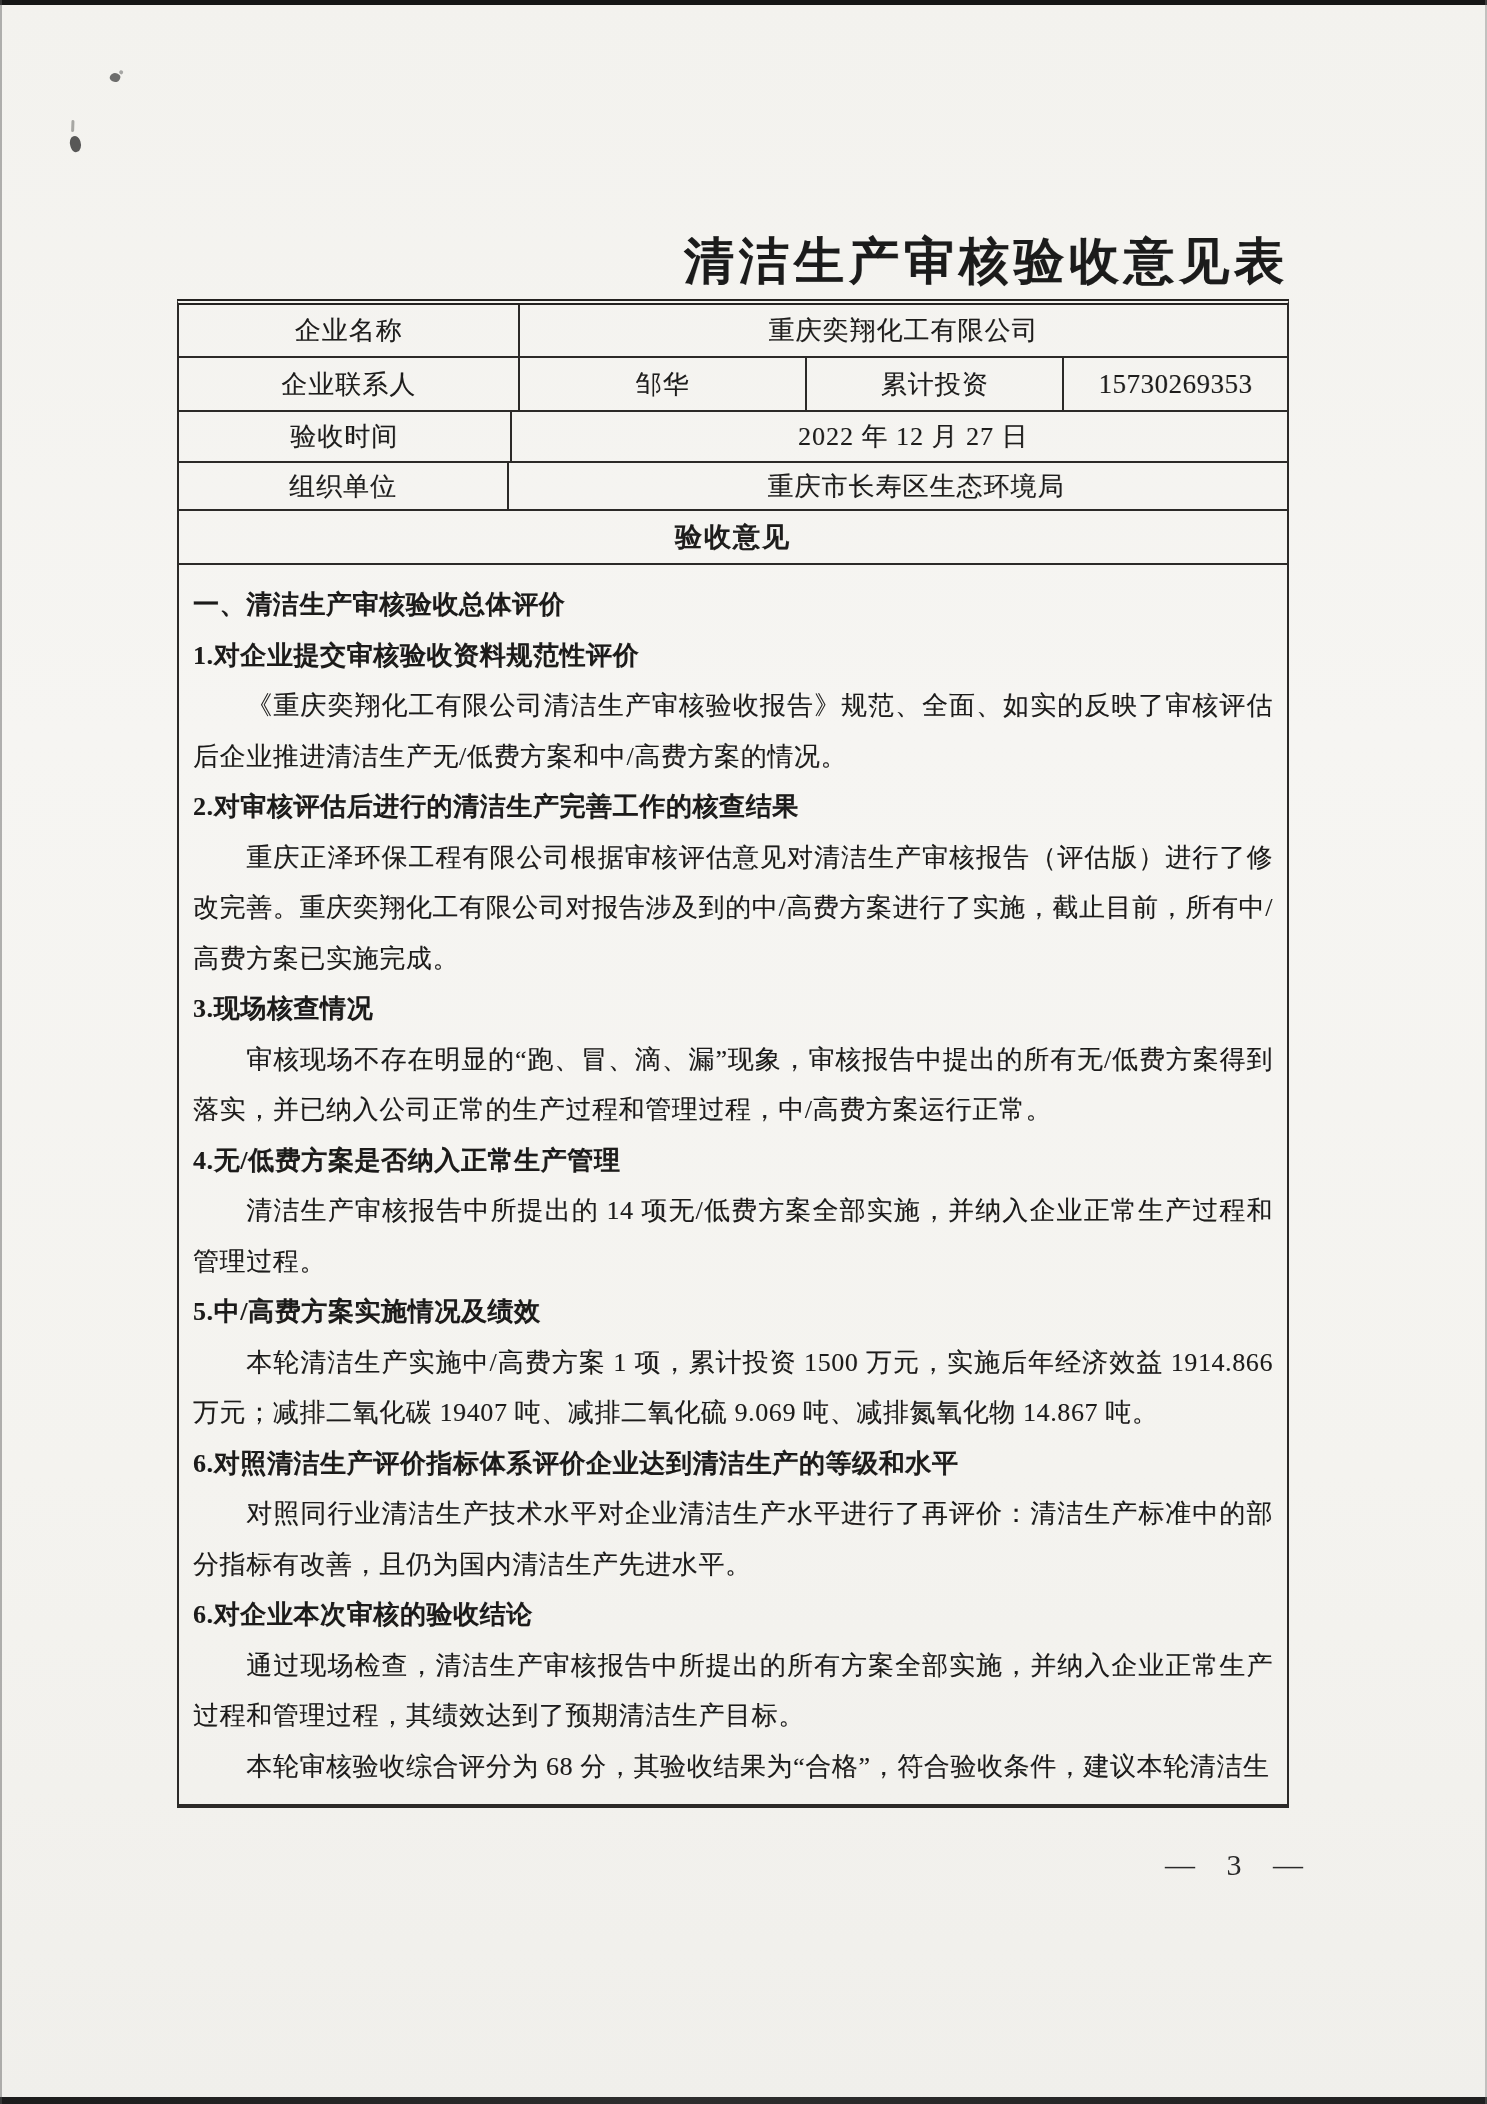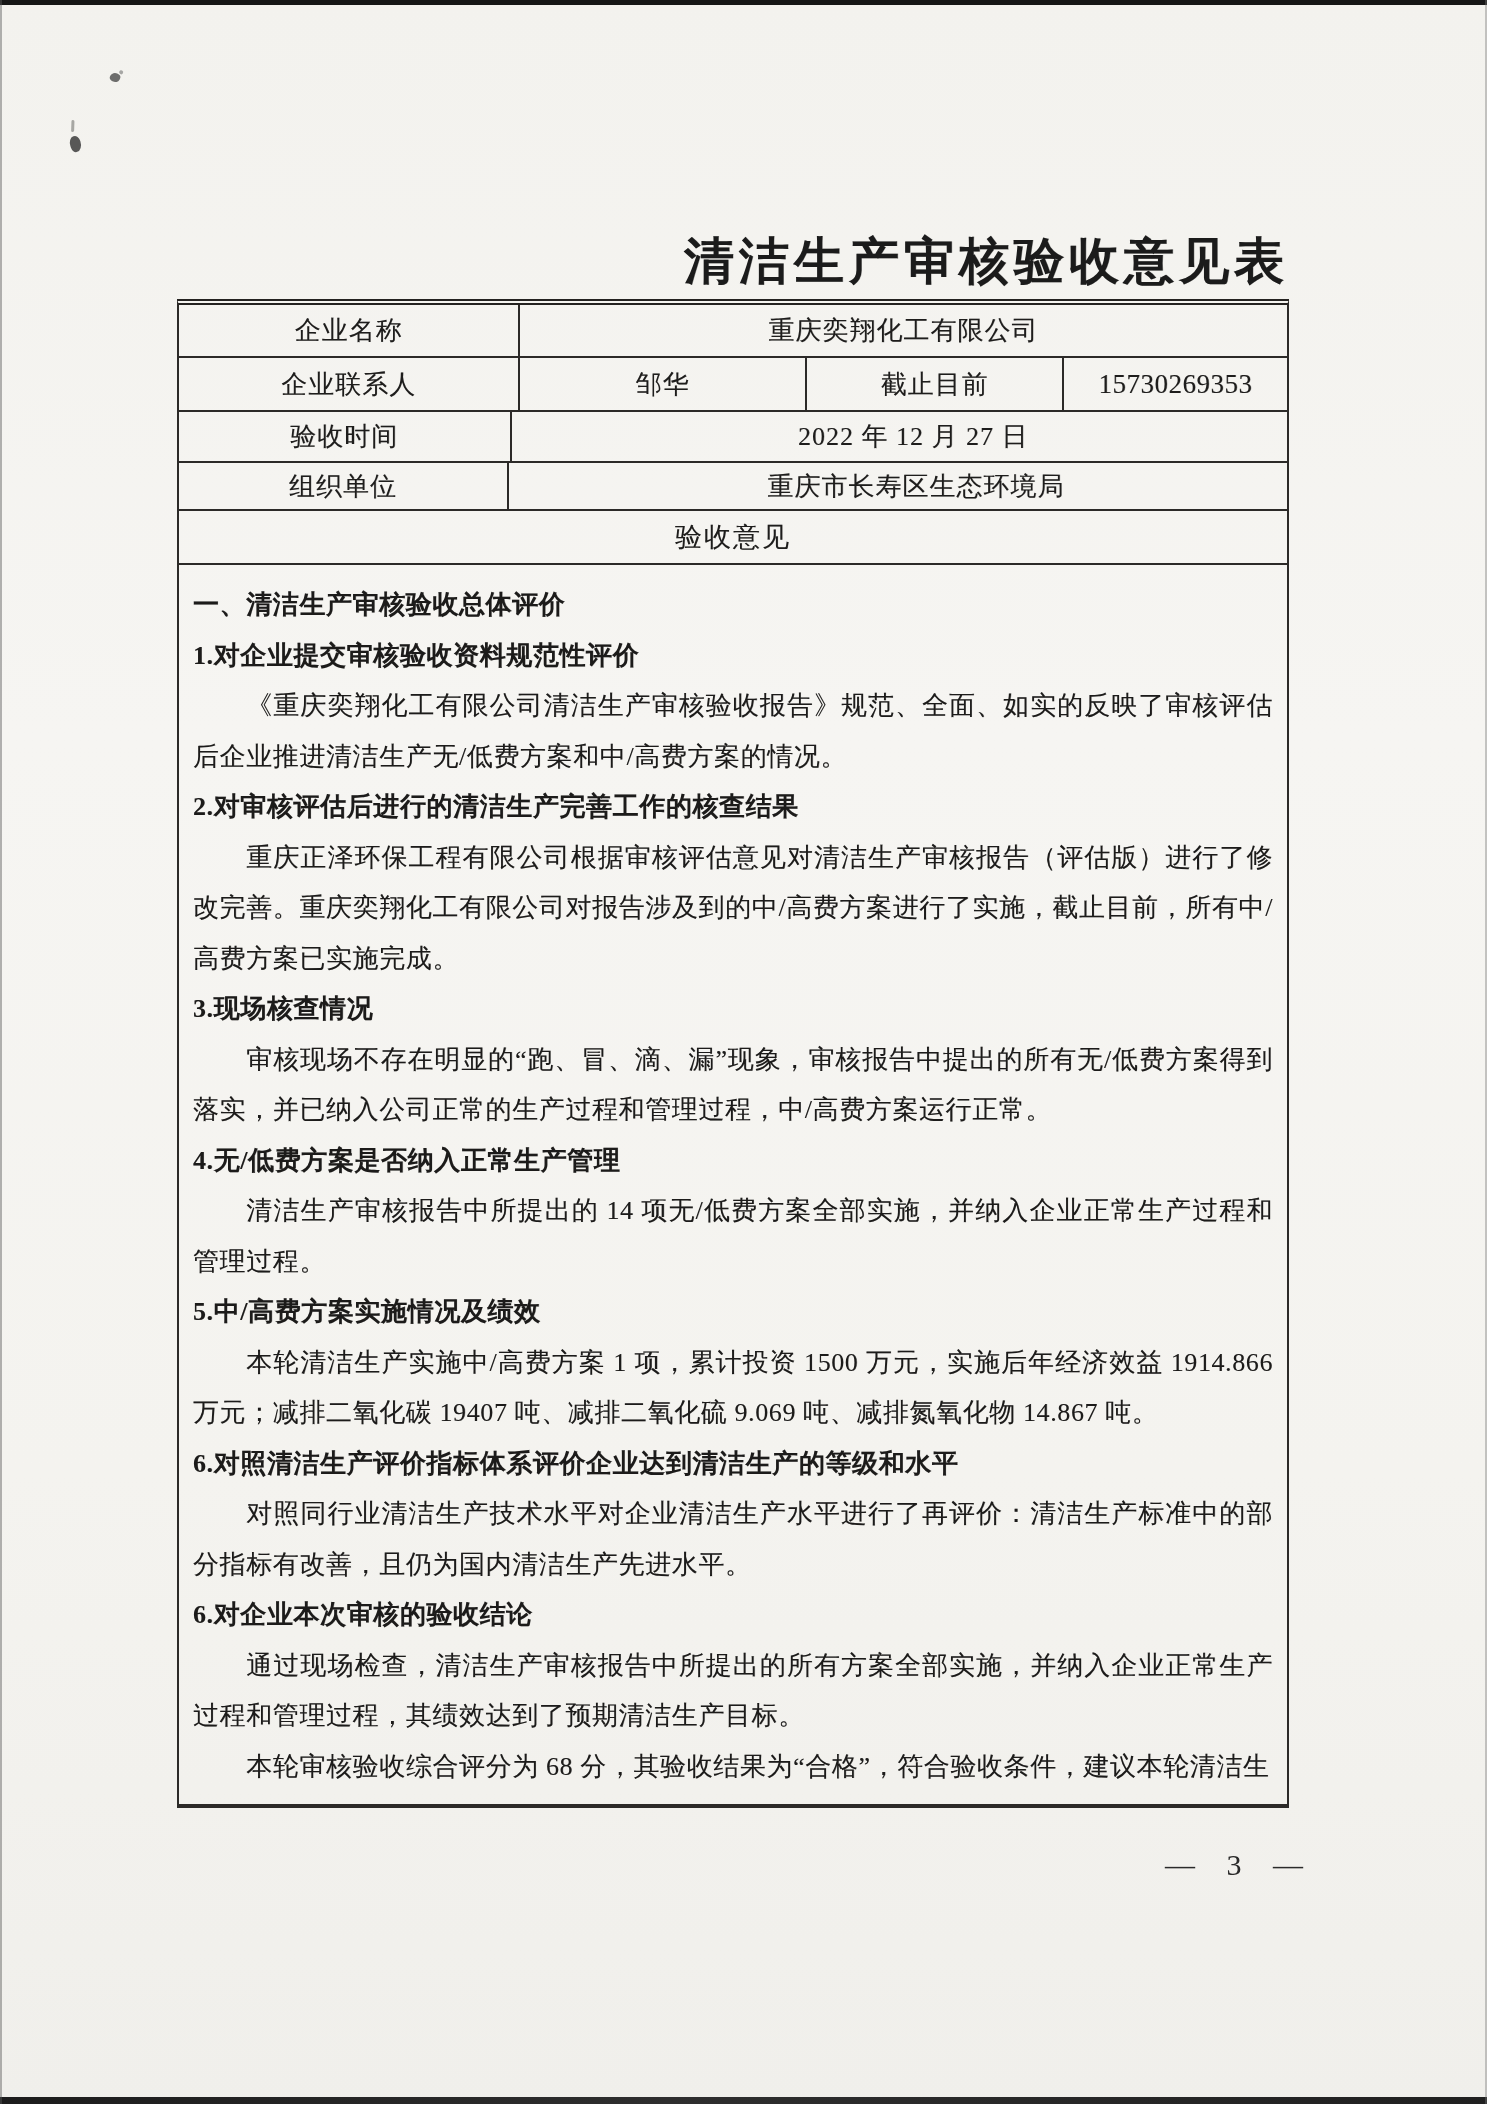--- a/index.html
+++ b/index.html
@@ -52,21 +52,21 @@
     border-top: 6px double #242220;
     border-bottom: 4px solid #2c2a28;
     display: flex; flex-direction: column;
     background: transparent;
   }
   .t-row { display: flex; box-sizing: border-box; border-bottom: 2px solid #2c2a28; }
   .t-row.r1 { height: 53px; }
   .t-row.r2 { height: 54px; }
   .t-row.r3 { height: 51px; gap: 28px; }
   .t-row.r4 { height: 48px; gap: 36px; }
-  .t-row.r5 { height: 54px; }
+  .t-row.r5 { height: 54px; font-weight: bold; }
   .t-row.body-row { flex: 1; border-bottom: none; }
   .cell {
     box-sizing: border-box;
     border-right: 2px solid #2c2a28;
     display: flex; align-items: center; justify-content: center;
     font-size: 26px;
     letter-spacing: 1px;
     color: #1e1d1c;
     text-shadow: .3px .3px .4px rgba(40,40,40,.35);
     overflow: hidden;
@@ -124,21 +124,21 @@
   <div class="info-table">
 
     <div class="t-row r1">
       <div class="cell c-label">企业名称</div>
       <div class="cell c-wide last">重庆奕翔化工有限公司</div>
     </div>
 
     <div class="t-row r2">
       <div class="cell c-label">企业联系人</div>
       <div class="cell c-name">邹华</div>
-      <div class="cell c-phlbl">截止目前</div>
+      <div class="cell c-phlbl">累计投资</div>
       <div class="cell c-phone last">15730269353</div>
     </div>
 
     <div class="t-row r3">
       <div class="cell c-label">验收时间</div>
       <div class="cell c-wide last">2022 年 12 月 27 日</div>
     </div>
 
     <div class="t-row r4">
       <div class="cell c-label">组织单位</div>

